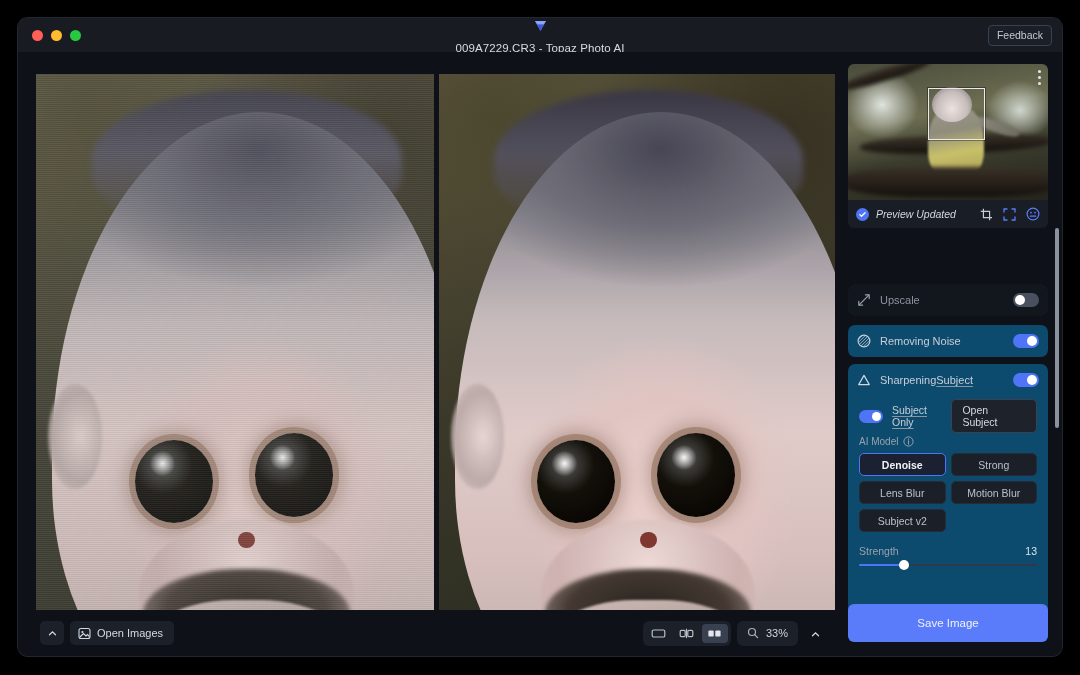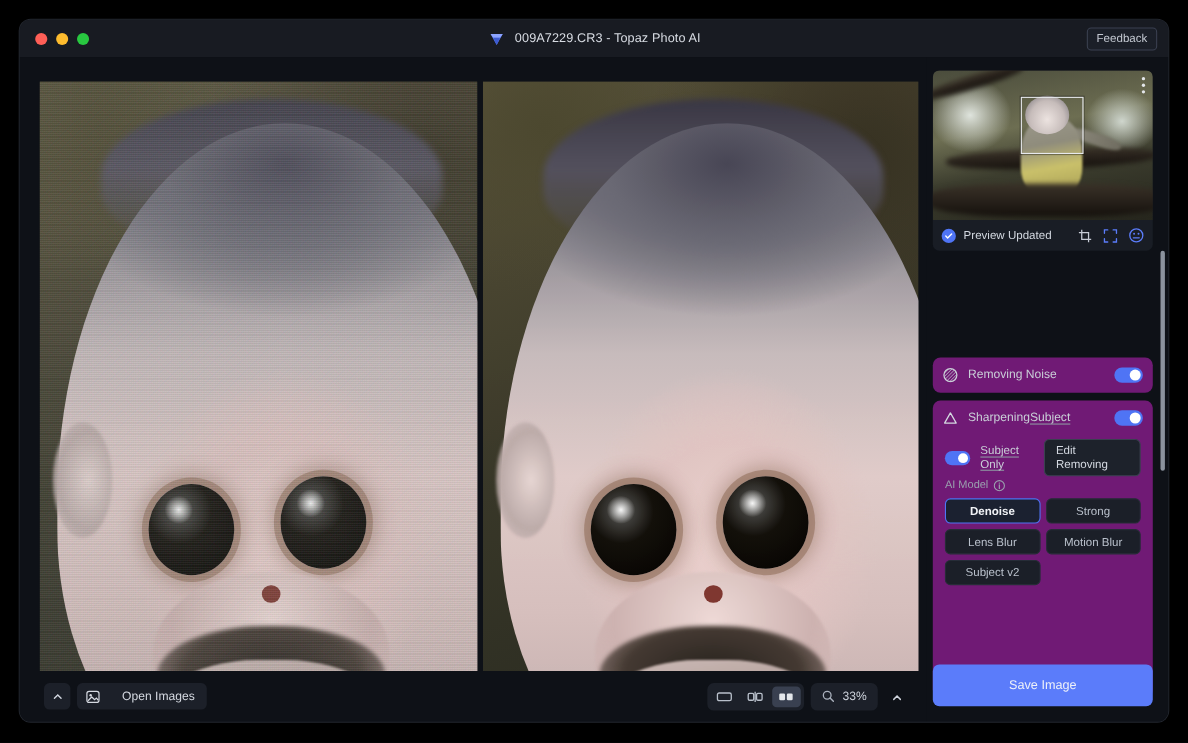--- a/index.html
+++ b/index.html
@@ -31,20 +31,21 @@
   .tl { width: 11px; height: 11px; border-radius: 50%; }
   .tl.red { background: #ff5f57; }
   .tl.yellow { background: #febc2e; }
   .tl.green { background: #28c840; }
   #title-center {
     position: absolute;
     left: 0; right: 0;
     display: flex; align-items: center; justify-content: center;
     gap: 8px;
     pointer-events: none;
+    flex-direction: column;
   }
   #app-icon {
     width: 17px; height: 17px;
     display: flex; align-items: center; justify-content: center;
   }
   #window-title {
     font-size: 11.5px;
     color: #d7dbe2;
     letter-spacing: 0.1px;
   }
@@ -192,21 +193,21 @@
   }
   #open-group { display: flex; align-items: center; gap: 6px; margin-left: 22px; }
   .sq-btn {
     width: 24px; height: 24px;
     border-radius: 5px;
     background: #1c2029;
     display: flex; align-items: center; justify-content: center;
     cursor: pointer;
   }
   #open-images-button {
-    display: flex; align-items: center; gap: 20px;
+    display: flex; align-items: center; gap: 6px;
     height: 24px;
     padding: 0 11px 0 8px;
     background: #1c2029;
     border-radius: 5px;
     color: #d5d9e1;
     font-size: 11px;
     cursor: pointer;
   }
   #view-controls {
     margin-left: auto; margin-right: 16px;
@@ -315,28 +316,28 @@
     display: flex; align-items: center;
     padding: 0 8px;
   }
   #preview-check {
     width: 13px; height: 13px;
     border-radius: 50%;
     background: #4f74f5;
     display: flex; align-items: center; justify-content: center;
     margin-right: 7px;
   }
-  #preview-label { font-size: 10.5px; color: #d3d8e0; }
+  #preview-label { font-size: 10.5px; color: #d3d8e0; font-style: italic; }
   #preview-icons { margin-left: auto; display: flex; align-items: center; gap: 10px; }
 
   .section {
     position: absolute;
     left: 6px;
     width: 200px;
-    background: #701a75;
+    background: #0c4a6e;
     border-radius: 7px;
   }
   .section.inactive { background: #12161d; }
   .sec-head {
     display: flex; align-items: center;
     height: 32px;
     padding: 0 9px;
   }
   .sec-icon { width: 15px; margin-right: 8px; display: flex; align-items: center; }
   .sec-title { font-size: 11px; color: #c9ced7; }
@@ -620,20 +621,35 @@
             <svg width="14" height="14" viewBox="0 0 14 14">
               <circle cx="7" cy="7" r="5.9" stroke="#5b7cfa" stroke-width="1.2" fill="none"></circle>
               <circle cx="5" cy="5.6" r="0.9" fill="#5b7cfa"></circle>
               <circle cx="9" cy="5.6" r="0.9" fill="#5b7cfa"></circle>
               <path d="M4.3 9.2 L9.7 9.2" stroke="#5b7cfa" stroke-width="1.2" stroke-linecap="round"></path>
             </svg>
           </span>
         </span>
       </div>
 
+      <div class="section inactive" style="top:232px;height:32px;">
+        <div class="sec-head">
+          <span class="sec-icon">
+            <svg width="14" height="14" viewBox="0 0 14 14">
+              <path d="M8.4 1.8 L12.2 1.8 L12.2 5.6" stroke="#9aa1ae" stroke-width="1.2" fill="none" stroke-linecap="round"></path>
+              <path d="M5.6 12.2 L1.8 12.2 L1.8 8.4" stroke="#9aa1ae" stroke-width="1.2" fill="none" stroke-linecap="round"></path>
+              <line x1="2.4" y1="11.6" x2="11.6" y2="2.4" stroke="#9aa1ae" stroke-width="1.2" stroke-linecap="round"></line>
+            </svg>
+          </span>
+          <span class="sec-title dim">Upscale</span>
+          <span class="toggle off">
+              <i></i>
+            </span>
+        </div>
+      </div>
 
       <div class="section" style="top:273px;height:32px;">
         <div class="sec-head">
           <span class="sec-icon">
             <svg width="14" height="14" viewBox="0 0 14 14">
               <defs>
                   <pattern id="hatch" width="2.2" height="2.2" patternTransform="rotate(45)" patternUnits="userSpaceOnUse">
                 <line x1="0" y1="0" x2="0" y2="2.2" stroke="#c9ced7" stroke-width="1"></line>
               </pattern>
                 </defs>
@@ -660,21 +676,21 @@
               <i></i>
             </span>
         </div>
 
         <div id="sharpen-body">
           <div id="subject-row">
             <span class="toggle sm on">
                 <i></i>
               </span>
             <span id="subject-only-label" class="u">Subject Only</span>
-            <span id="edit-subject-button">Edit Removing</span>
+            <span id="edit-subject-button">Open Subject</span>
           </div>
 
           <div id="ai-model-row">
             <span id="ai-model-label">AI Model</span>
             <span>
               <svg width="11" height="11" viewBox="0 0 11 11">
                 <circle cx="5.5" cy="5.5" r="4.6" stroke="#9aa1ae" stroke-width="1" fill="none"></circle>
                 <line x1="5.5" y1="4.7" x2="5.5" y2="8" stroke="#9aa1ae" stroke-width="1.1" stroke-linecap="round"></line>
                 <circle cx="5.5" cy="3.2" r="0.65" fill="#9aa1ae"></circle>
               </svg>
@@ -682,20 +698,30 @@
           </div>
 
           <div id="model-grid">
             <div class="model-btn selected">Denoise</div>
             <div class="model-btn">Strong</div>
             <div class="model-btn">Lens Blur</div>
             <div class="model-btn">Motion Blur</div>
             <div class="model-btn">Subject v2</div>
           </div>
 
+          <div class="slider-block">
+            <div class="slider-top">
+              <span class="slider-name">Strength</span>
+              <span class="slider-val">13</span>
+            </div>
+            <div class="slider-track">
+              <span class="slider-fill" id="fill-strength" style="width: 25%;"></span>
+              <span class="slider-knob" id="knob-strength" style="left: 25%;"></span>
+            </div>
+          </div>
 
         </div>
       </div>
 
       <div id="panel-scrollbar"></div>
 
       <div id="save-image-button">Save Image</div>
     </div>
   </div>
 </div>

